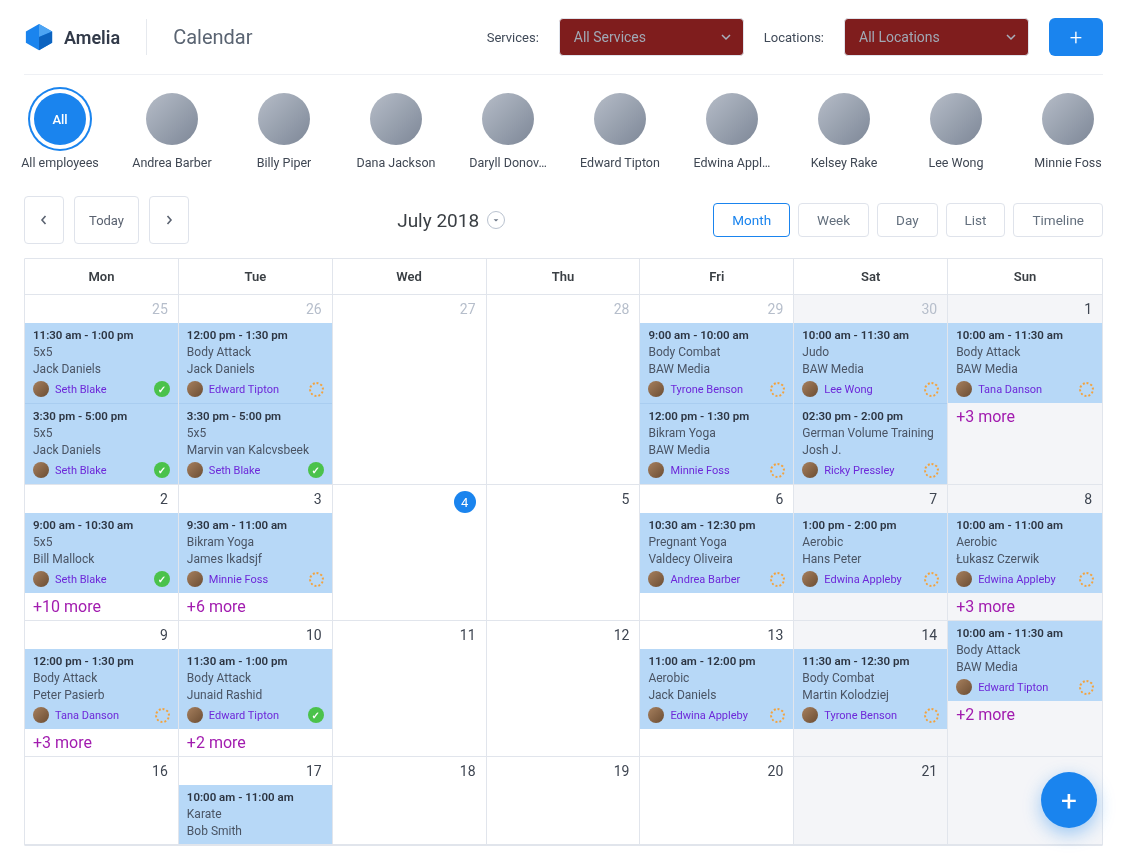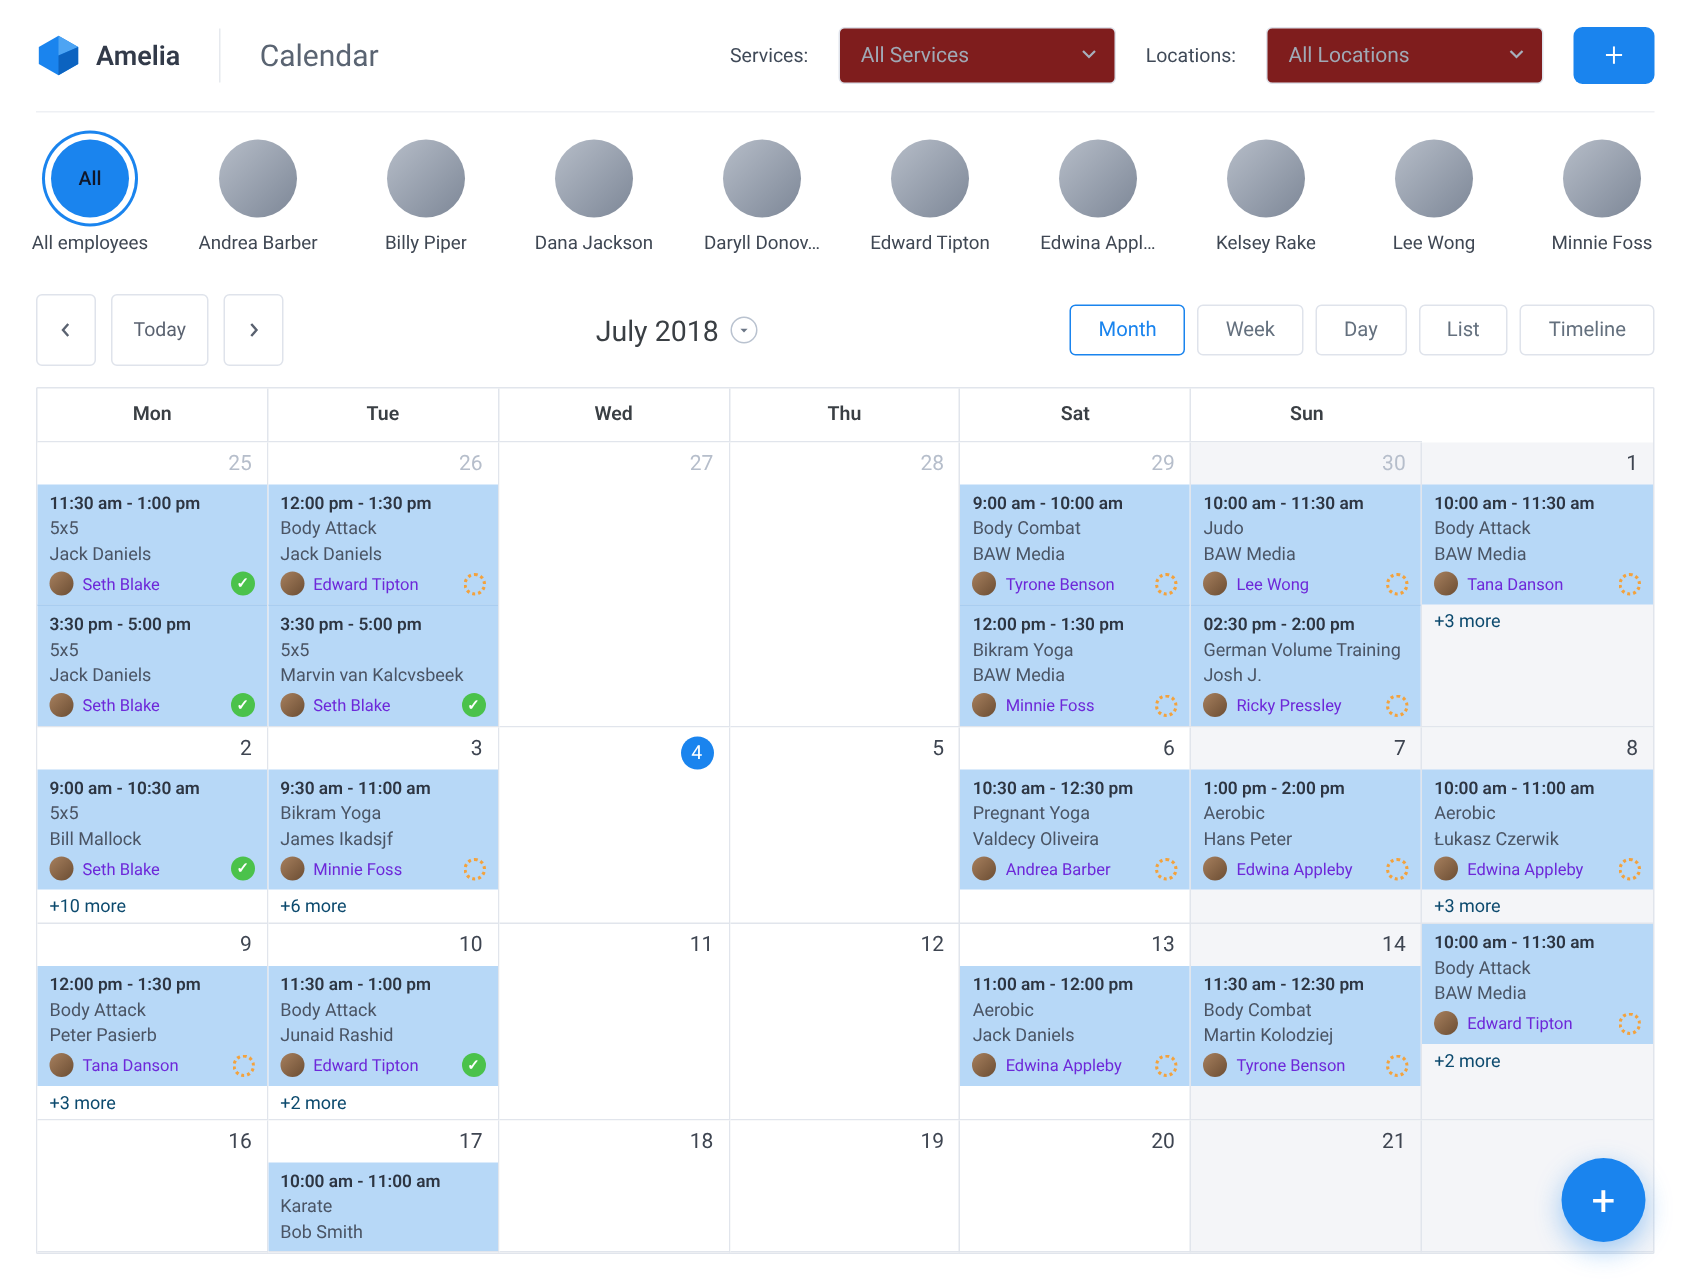--- a/index.html
+++ b/index.html
@@ -44,21 +44,21 @@
   display: flex; flex-direction: column; align-items: center; gap: 10px;
   width: 72px; flex: none;
 }
 .emp .pic {
   width: 52px; height: 52px; border-radius: 50%;
   background: linear-gradient(135deg,#b6bdc8,#7d8797);
   position: relative;
 }
 .emp.all .pic {
   background: #1a84ee; display: flex; align-items: center; justify-content: center;
-  color: #0f172a; font-size: 13px; font-weight: 500;
+  color: #ffffff; font-size: 13px; font-weight: 500;
   box-shadow: 0 0 0 4px #fff, 0 0 0 6px #1a84ee;
 }
 .emp .name {
   font-size: 12.5px; color: #3f4753; white-space: nowrap;
   max-width: 90px; overflow: hidden; text-overflow: ellipsis; text-align: left;
 }
 
 .controls {
   display: flex; align-items: center; padding: 20px 24px 14px; gap: 10px;
 }
@@ -128,21 +128,21 @@
 .event .empname { font-size: 11px; color: #6d28d9; flex: 1; }
 .status-ok {
   width: 16px; height: 16px; border-radius: 50%; background: #4bc24b;
   display: flex; align-items: center; justify-content: center;
 }
 .status-ok::after { content: "✓"; color: #fff; font-size: 10px; font-weight: bold; }
 .status-pending {
   width: 15px; height: 15px; border-radius: 50%; border: 2px dotted #f3a23d;
 }
 .more {
-  font-size: 12px; color: #0c4a6e; padding: 4px 8px;
+  font-size: 16px; color: #a21caf; padding: 4px 8px;
 }
 .fab {
   position: fixed; right: 30px; bottom: 26px; width: 56px; height: 56px;
   border-radius: 50%; background: #1a84ee; color: #fff;
   display: flex; align-items: center; justify-content: center; font-size: 28px;
   box-shadow: 0 6px 18px rgba(26,132,238,.4);
 }
 svg.chev-s { width: 10px; height: 10px; }
 </style>
 </head>
@@ -257,20 +257,21 @@
       <div class="view-btn">Timeline</div>
     </div>
 </div>
 
 <div class="cal">
   <div class="cal-head" id="cal-head">
       <div class="dh">Mon</div>
       <div class="dh">Tue</div>
       <div class="dh">Wed</div>
       <div class="dh">Thu</div>
+      <div class="dh">Fri</div>
       <div class="dh">Sat</div>
       <div class="dh">Sun</div>
     </div>
   <div class="cal-body" id="cal-body">
       <div class="cell other">
         <div class="dnum">25</div>
         <div class="event">
           <div class="time">11:30 am - 1:00 pm</div>
           <div class="svc">5x5</div>
           <div class="client">Jack Daniels</div>

